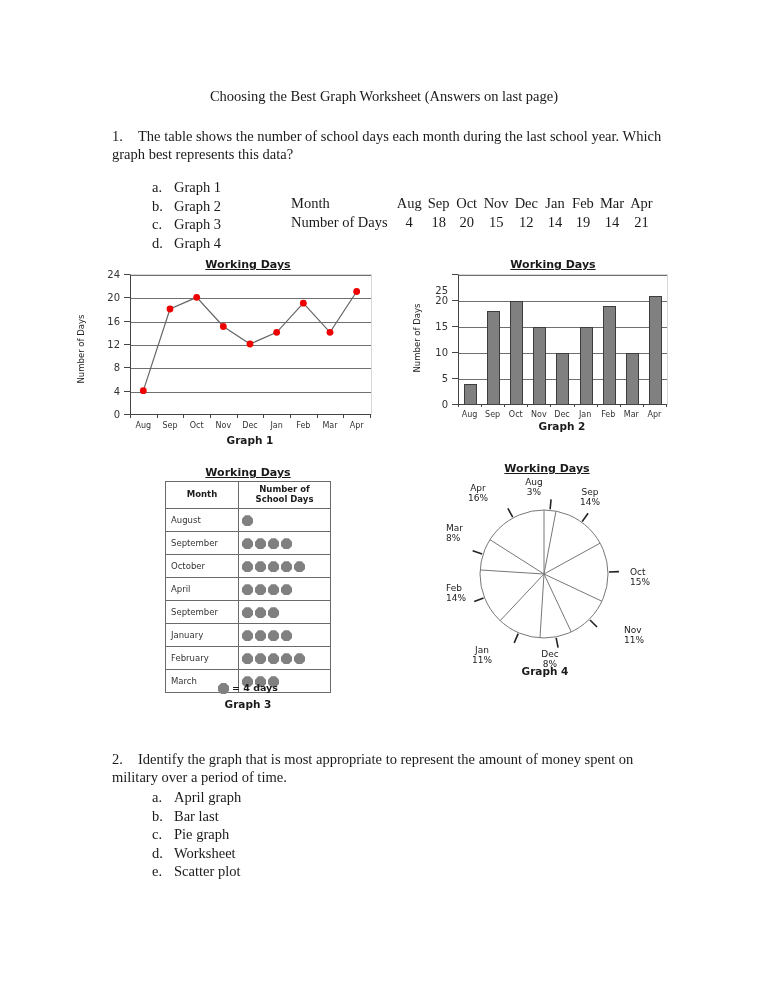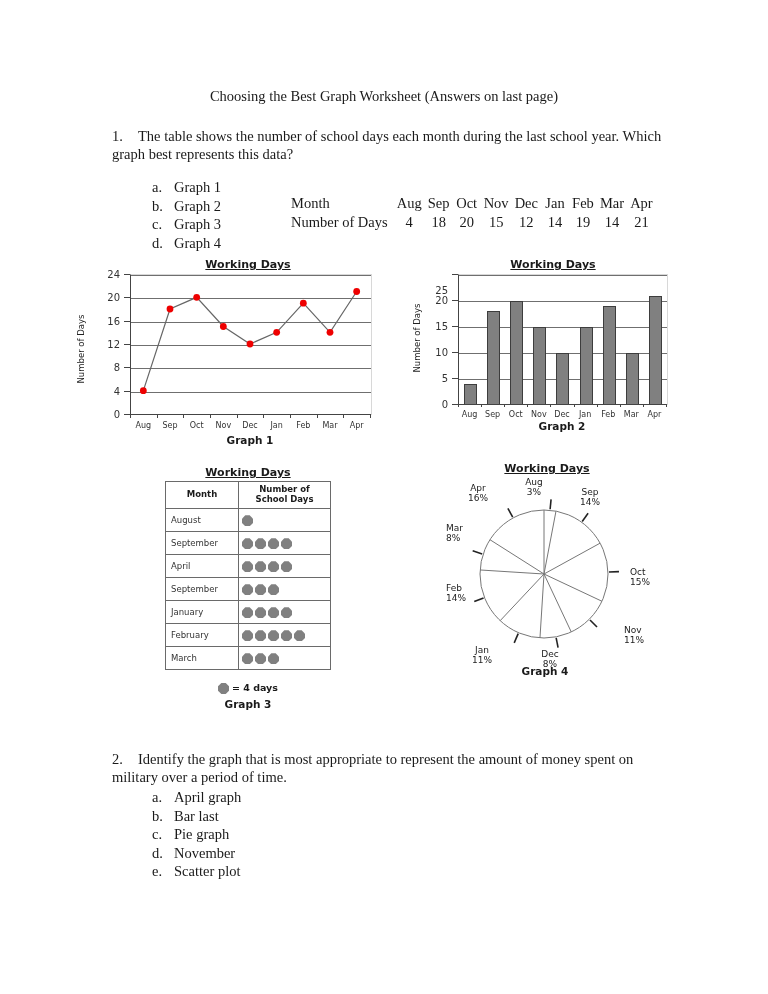--- a/index.html
+++ b/index.html
@@ -487,20 +487,24 @@
       <tbody>
           <tr>
             <td class="month">August</td>
             <td class="dots"><span class="dot" style="background: rgb(128, 128, 128);"></span></td>
           </tr>
           <tr>
             <td class="month">September</td>
             <td class="dots"><span class="dot" style="background: rgb(128, 128, 128);"></span><span class="dot" style="background: rgb(128, 128, 128);"></span><span class="dot" style="background: rgb(128, 128, 128);"></span><span class="dot" style="background: rgb(128, 128, 128);"></span></td>
           </tr>
           <tr>
+            <td class="month">October</td>
+            <td class="dots"><span class="dot" style="background: rgb(128, 128, 128);"></span><span class="dot" style="background: rgb(128, 128, 128);"></span><span class="dot" style="background: rgb(128, 128, 128);"></span><span class="dot" style="background: rgb(128, 128, 128);"></span><span class="dot" style="background: rgb(128, 128, 128);"></span></td>
+          </tr>
+          <tr>
             <td class="month">April</td>
             <td class="dots"><span class="dot" style="background: rgb(128, 128, 128);"></span><span class="dot" style="background: rgb(128, 128, 128);"></span><span class="dot" style="background: rgb(128, 128, 128);"></span><span class="dot" style="background: rgb(128, 128, 128);"></span></td>
           </tr>
           <tr>
             <td class="month">September</td>
             <td class="dots"><span class="dot" style="background: rgb(128, 128, 128);"></span><span class="dot" style="background: rgb(128, 128, 128);"></span><span class="dot" style="background: rgb(128, 128, 128);"></span></td>
           </tr>
           <tr>
             <td class="month">January</td>
             <td class="dots"><span class="dot" style="background: rgb(128, 128, 128);"></span><span class="dot" style="background: rgb(128, 128, 128);"></span><span class="dot" style="background: rgb(128, 128, 128);"></span><span class="dot" style="background: rgb(128, 128, 128);"></span></td>
@@ -594,20 +598,20 @@
     <div class="choice">
       <span class="mark">a.</span><span class="clabel">April graph</span>
     </div>
     <div class="choice">
       <span class="mark">b.</span><span class="clabel">Bar last</span>
     </div>
     <div class="choice">
       <span class="mark">c.</span><span class="clabel">Pie graph</span>
     </div>
     <div class="choice">
-      <span class="mark">d.</span><span class="clabel">November</span>
+      <span class="mark">d.</span><span class="clabel">Worksheet</span>
     </div>
     <div class="choice">
       <span class="mark">e.</span><span class="clabel">Scatter plot</span>
     </div>
   </div>
 
 </div>
 
 </body></html>

